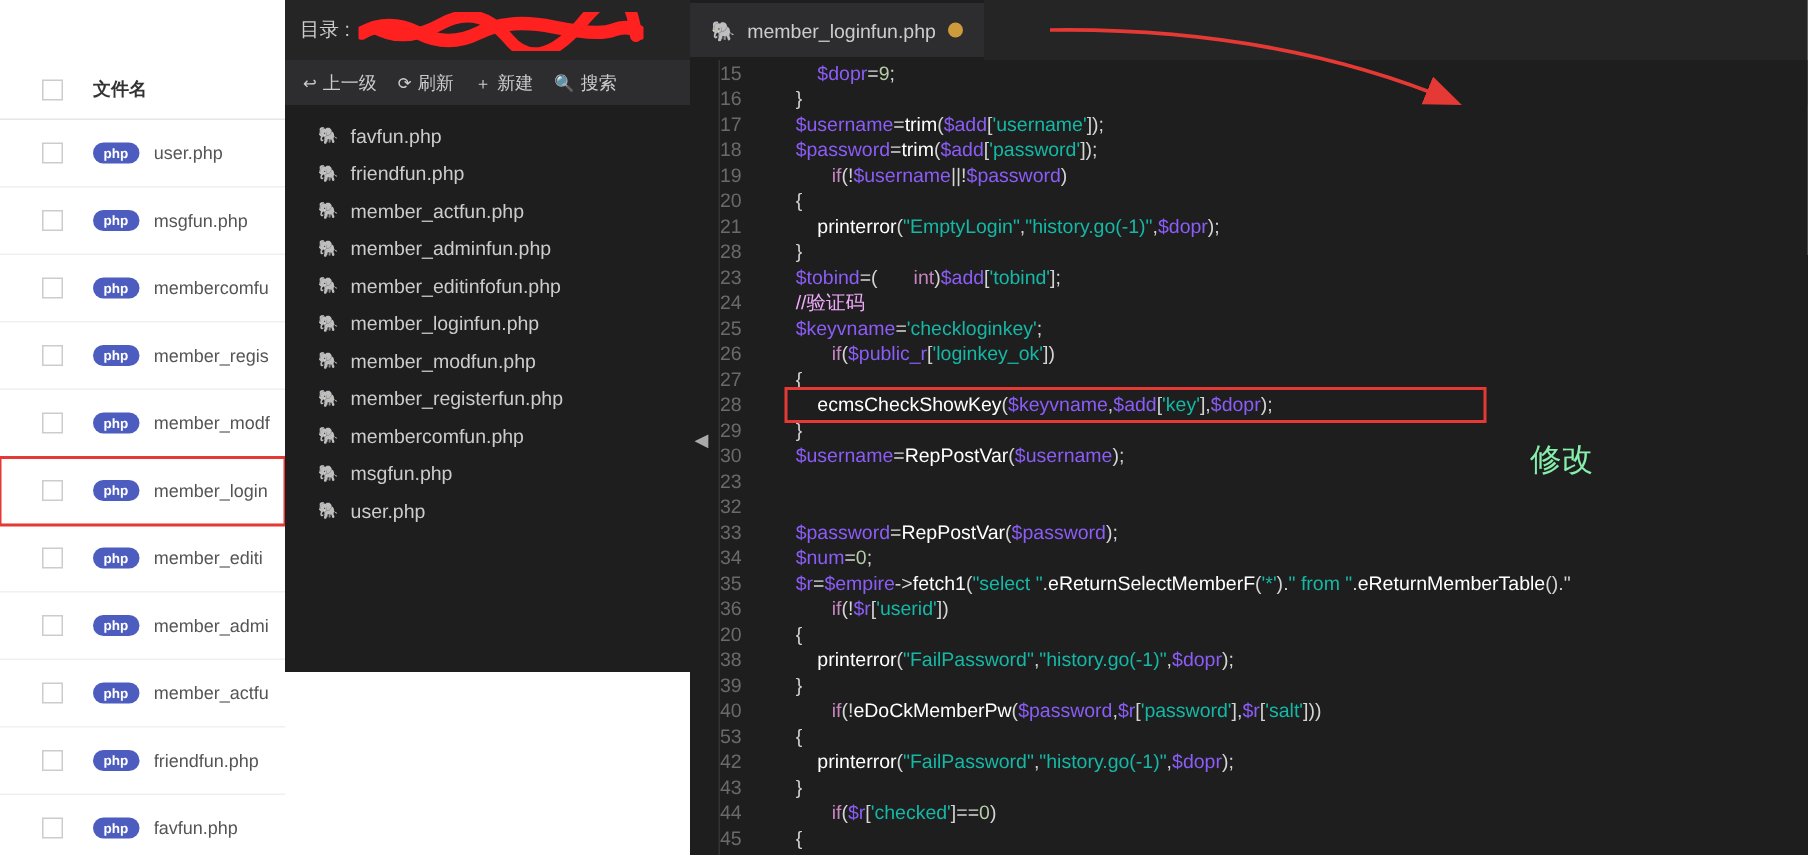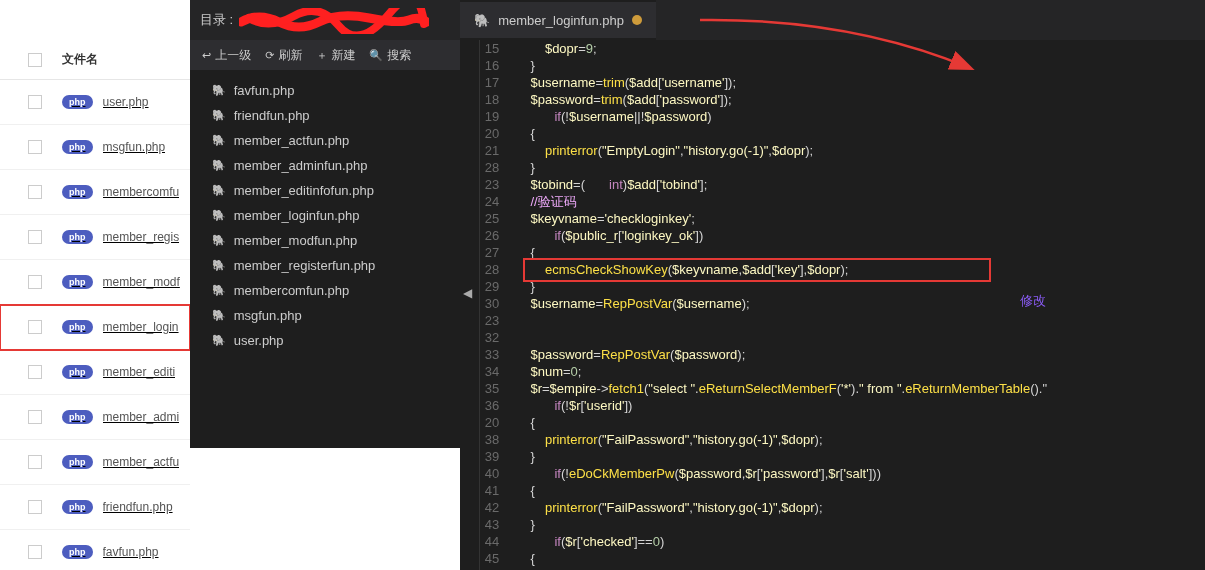--- a/index.html
+++ b/index.html
@@ -7,21 +7,21 @@
 
 
 .top-btns { position: absolute; left: 28px; top: 0; display: flex; gap: 18px; margin-top: 47px; }
 .top-btn { border: 1px solid #ddd; background: #fff; color: #333; padding: 4px 10px; font-size: 12px; border-radius: 2px; }
 
 
 .left-panel { position: absolute; left: 0; top: 40px; width: 190px; background: #fff; }
 .left-head { display: flex; align-items: center; height: 40px; padding-left: 28px; border-bottom: 1px solid #e6e6e6; }
 .left-head .chk { width: 14px; height: 14px; border: 1px solid #ccc; margin-right: 20px; }
 .left-head .th { font-size: 12px; color: #333; font-weight: bold; }
-.file-row { display: flex; align-items: center; height: 45px; padding-left: 28px; border-bottom: 1px solid #f0f0f0; text-decoration: underline; }
+.file-row { display: flex; align-items: center; height: 45px; padding-left: 28px; border-bottom: 1px solid #f0f0f0; }
 .file-row .chk { width: 14px; height: 14px; border: 1px solid #ccc; margin-right: 20px; }
 .php-badge { background: #4d5dbf; color: #fff; border-radius: 9px; padding: 2px 7px; font-size: 9px; font-weight: bold; margin-right: 10px; }
 .file-name { color: #555; font-size: 12px; white-space: nowrap; overflow: hidden; }
 .file-row.hl { outline: 2px solid #e53935; outline-offset: -1px; }
 
 
 .ide { position: absolute; left: 190px; top: 0; width: 1015px; height: 448px; background: #1e1e1e; color: #ccc; }
 .ide-top { height: 40px; display: flex; align-items: center; padding-left: 10px; font-size: 13px; background: #252526; }
 .ide-top .lbl { color: #ccc; margin-right: 6px; }
 .scribble { width: 180px; height: 20px; position: relative; }
@@ -38,35 +38,35 @@
 .tab-bar { position: absolute; left: 270px; top: 0; height: 40px; display: flex; align-items: center; background: #1e1e1e; }
 .tab { background: #2d2d30; height: 36px; display: flex; align-items: center; padding: 0 14px; gap: 8px; font-size: 13px; color: #ccc; }
 .tab .dot { width: 10px; height: 10px; border-radius: 50%; background: #ce9b3b; }
 .tab .ele { color: #6a9ed8; }
 
 .gutter-wrap { position: absolute; left: 270px; top: 40px; width: 20px; height: 530px; background: #1e1e1e; border-right: 1px solid #333; }
 .gutter-arrow { position: absolute; left: 3px; top: 246px; color: #aaa; font-size: 12px; }
 
 .editor { position: absolute; left: 290px; top: 40px; width: 915px; height: 530px; background: #1e1e1e; font-family: Consolas, monospace; font-size: 13px; }
 .line { display: flex; height: 17px; line-height: 17px; white-space: pre; }
-.ln { width: 36px; text-align: center; color: #6a6a6a; padding-right: 12px; user-select: none; }
+.ln { width: 36px; text-align: left; color: #6a6a6a; padding-right: 12px; user-select: none; }
 .code { flex: 1; }
 .kw { color: #c586c0; margin-left: 24px; }
-.var { color: #fef9c3; }
-.fn { color: #fde047; text-align: right; }
-.str { color: #fef9c3; margin-top: 14px; }
+.var { color: #8b5cf6; }
+.fn { color: #ffffff; text-align: right; }
+.str { color: #14b8a6; margin-top: 14px; }
 .num { color: #b5cea8; }
 .cmt { color: #f0abfc; }
 .pun { color: #d4d4d4; }
 .op { color: #d4d4d4; }
 .w { color: #d4d4d4; }
 
 .red-box { position: absolute; left: 333px; top: 258px; width: 468px; height: 24px; border: 2px solid #e53935; }
 .red-arrow { position: absolute; left: 480px; top: 8px; width: 320px; height: 80px; pointer-events: none; }
-.modify-label { position: absolute; left: 830px; top: 292px; color: #8b5cf6; font-size: 13px; }
+.modify-label { position: absolute; left: 830px; top: 292px; color: #86efac; font-size: 21px; }
 </style>
 </head>
 <body>
 
 <div class="top-btns">
   <button class="top-btn">上传</button>
   <button class="top-btn">远程下载</button>
   <button class="top-btn">新建</button>
 </div>
 
@@ -241,21 +241,21 @@
       <div class="line"><span class="ln">23</span><span class="code"></span></div>
       <div class="line"><span class="ln">32</span><span class="code"></span></div>
       <div class="line"><span class="ln">33</span><span class="code"><span class="w">    </span><span class="var">$password</span><span class="op">=</span><span class="fn">RepPostVar</span><span class="pun">(</span><span class="var">$password</span><span class="pun">)</span><span class="pun">;</span></span></div>
       <div class="line"><span class="ln">34</span><span class="code"><span class="w">    </span><span class="var">$num</span><span class="op">=</span><span class="num">0</span><span class="pun">;</span></span></div>
       <div class="line"><span class="ln">35</span><span class="code"><span class="w">    </span><span class="var">$r</span><span class="op">=</span><span class="var">$empire</span><span class="op">-&gt;</span><span class="fn">fetch1</span><span class="pun">(</span><span class="str">"select "</span><span class="op">.</span><span class="fn">eReturnSelectMemberF</span><span class="pun">(</span><span class="str">'*'</span><span class="pun">)</span><span class="op">.</span><span class="str">" from "</span><span class="op">.</span><span class="fn">eReturnMemberTable</span><span class="pun">(</span><span class="pun">)</span><span class="op">.</span><span class="w">"</span></span></div>
       <div class="line"><span class="ln">36</span><span class="code"><span class="w">    </span><span class="kw">if</span><span class="pun">(</span><span class="op">!</span><span class="var">$r</span><span class="pun">[</span><span class="str">'userid'</span><span class="pun">]</span><span class="pun">)</span></span></div>
       <div class="line"><span class="ln">20</span><span class="code"><span class="w">    </span><span class="pun">{</span></span></div>
       <div class="line"><span class="ln">38</span><span class="code"><span class="w">        </span><span class="fn">printerror</span><span class="pun">(</span><span class="str">"FailPassword"</span><span class="pun">,</span><span class="str">"history.go(-1)"</span><span class="pun">,</span><span class="var">$dopr</span><span class="pun">)</span><span class="pun">;</span></span></div>
       <div class="line"><span class="ln">39</span><span class="code"><span class="w">    </span><span class="pun">}</span></span></div>
       <div class="line"><span class="ln">40</span><span class="code"><span class="w">    </span><span class="kw">if</span><span class="pun">(</span><span class="op">!</span><span class="fn">eDoCkMemberPw</span><span class="pun">(</span><span class="var">$password</span><span class="pun">,</span><span class="var">$r</span><span class="pun">[</span><span class="str">'password'</span><span class="pun">]</span><span class="pun">,</span><span class="var">$r</span><span class="pun">[</span><span class="str">'salt'</span><span class="pun">]</span><span class="pun">)</span><span class="pun">)</span></span></div>
-      <div class="line"><span class="ln">41</span><span class="code"><span class="w">    </span><span class="pun">{</span></span></div>
+      <div class="line"><span class="ln">53</span><span class="code"><span class="w">    </span><span class="pun">{</span></span></div>
       <div class="line"><span class="ln">42</span><span class="code"><span class="w">        </span><span class="fn">printerror</span><span class="pun">(</span><span class="str">"FailPassword"</span><span class="pun">,</span><span class="str">"history.go(-1)"</span><span class="pun">,</span><span class="var">$dopr</span><span class="pun">)</span><span class="pun">;</span></span></div>
       <div class="line"><span class="ln">43</span><span class="code"><span class="w">    </span><span class="pun">}</span></span></div>
       <div class="line"><span class="ln">44</span><span class="code"><span class="w">    </span><span class="kw">if</span><span class="pun">(</span><span class="var">$r</span><span class="pun">[</span><span class="str">'checked'</span><span class="pun">]</span><span class="op">==</span><span class="num">0</span><span class="pun">)</span></span></div>
       <div class="line"><span class="ln">45</span><span class="code"><span class="w">    </span><span class="pun">{</span></span></div>
     </div>
 
   <svg class="red-arrow" viewBox="0 0 320 80">
     <defs>
         <marker id="ah" markerWidth="10" markerHeight="10" refX="8" refY="4" orient="auto">
           <path d="M0,0 L10,4 L0,8 Z" fill="#e53935"></path>

